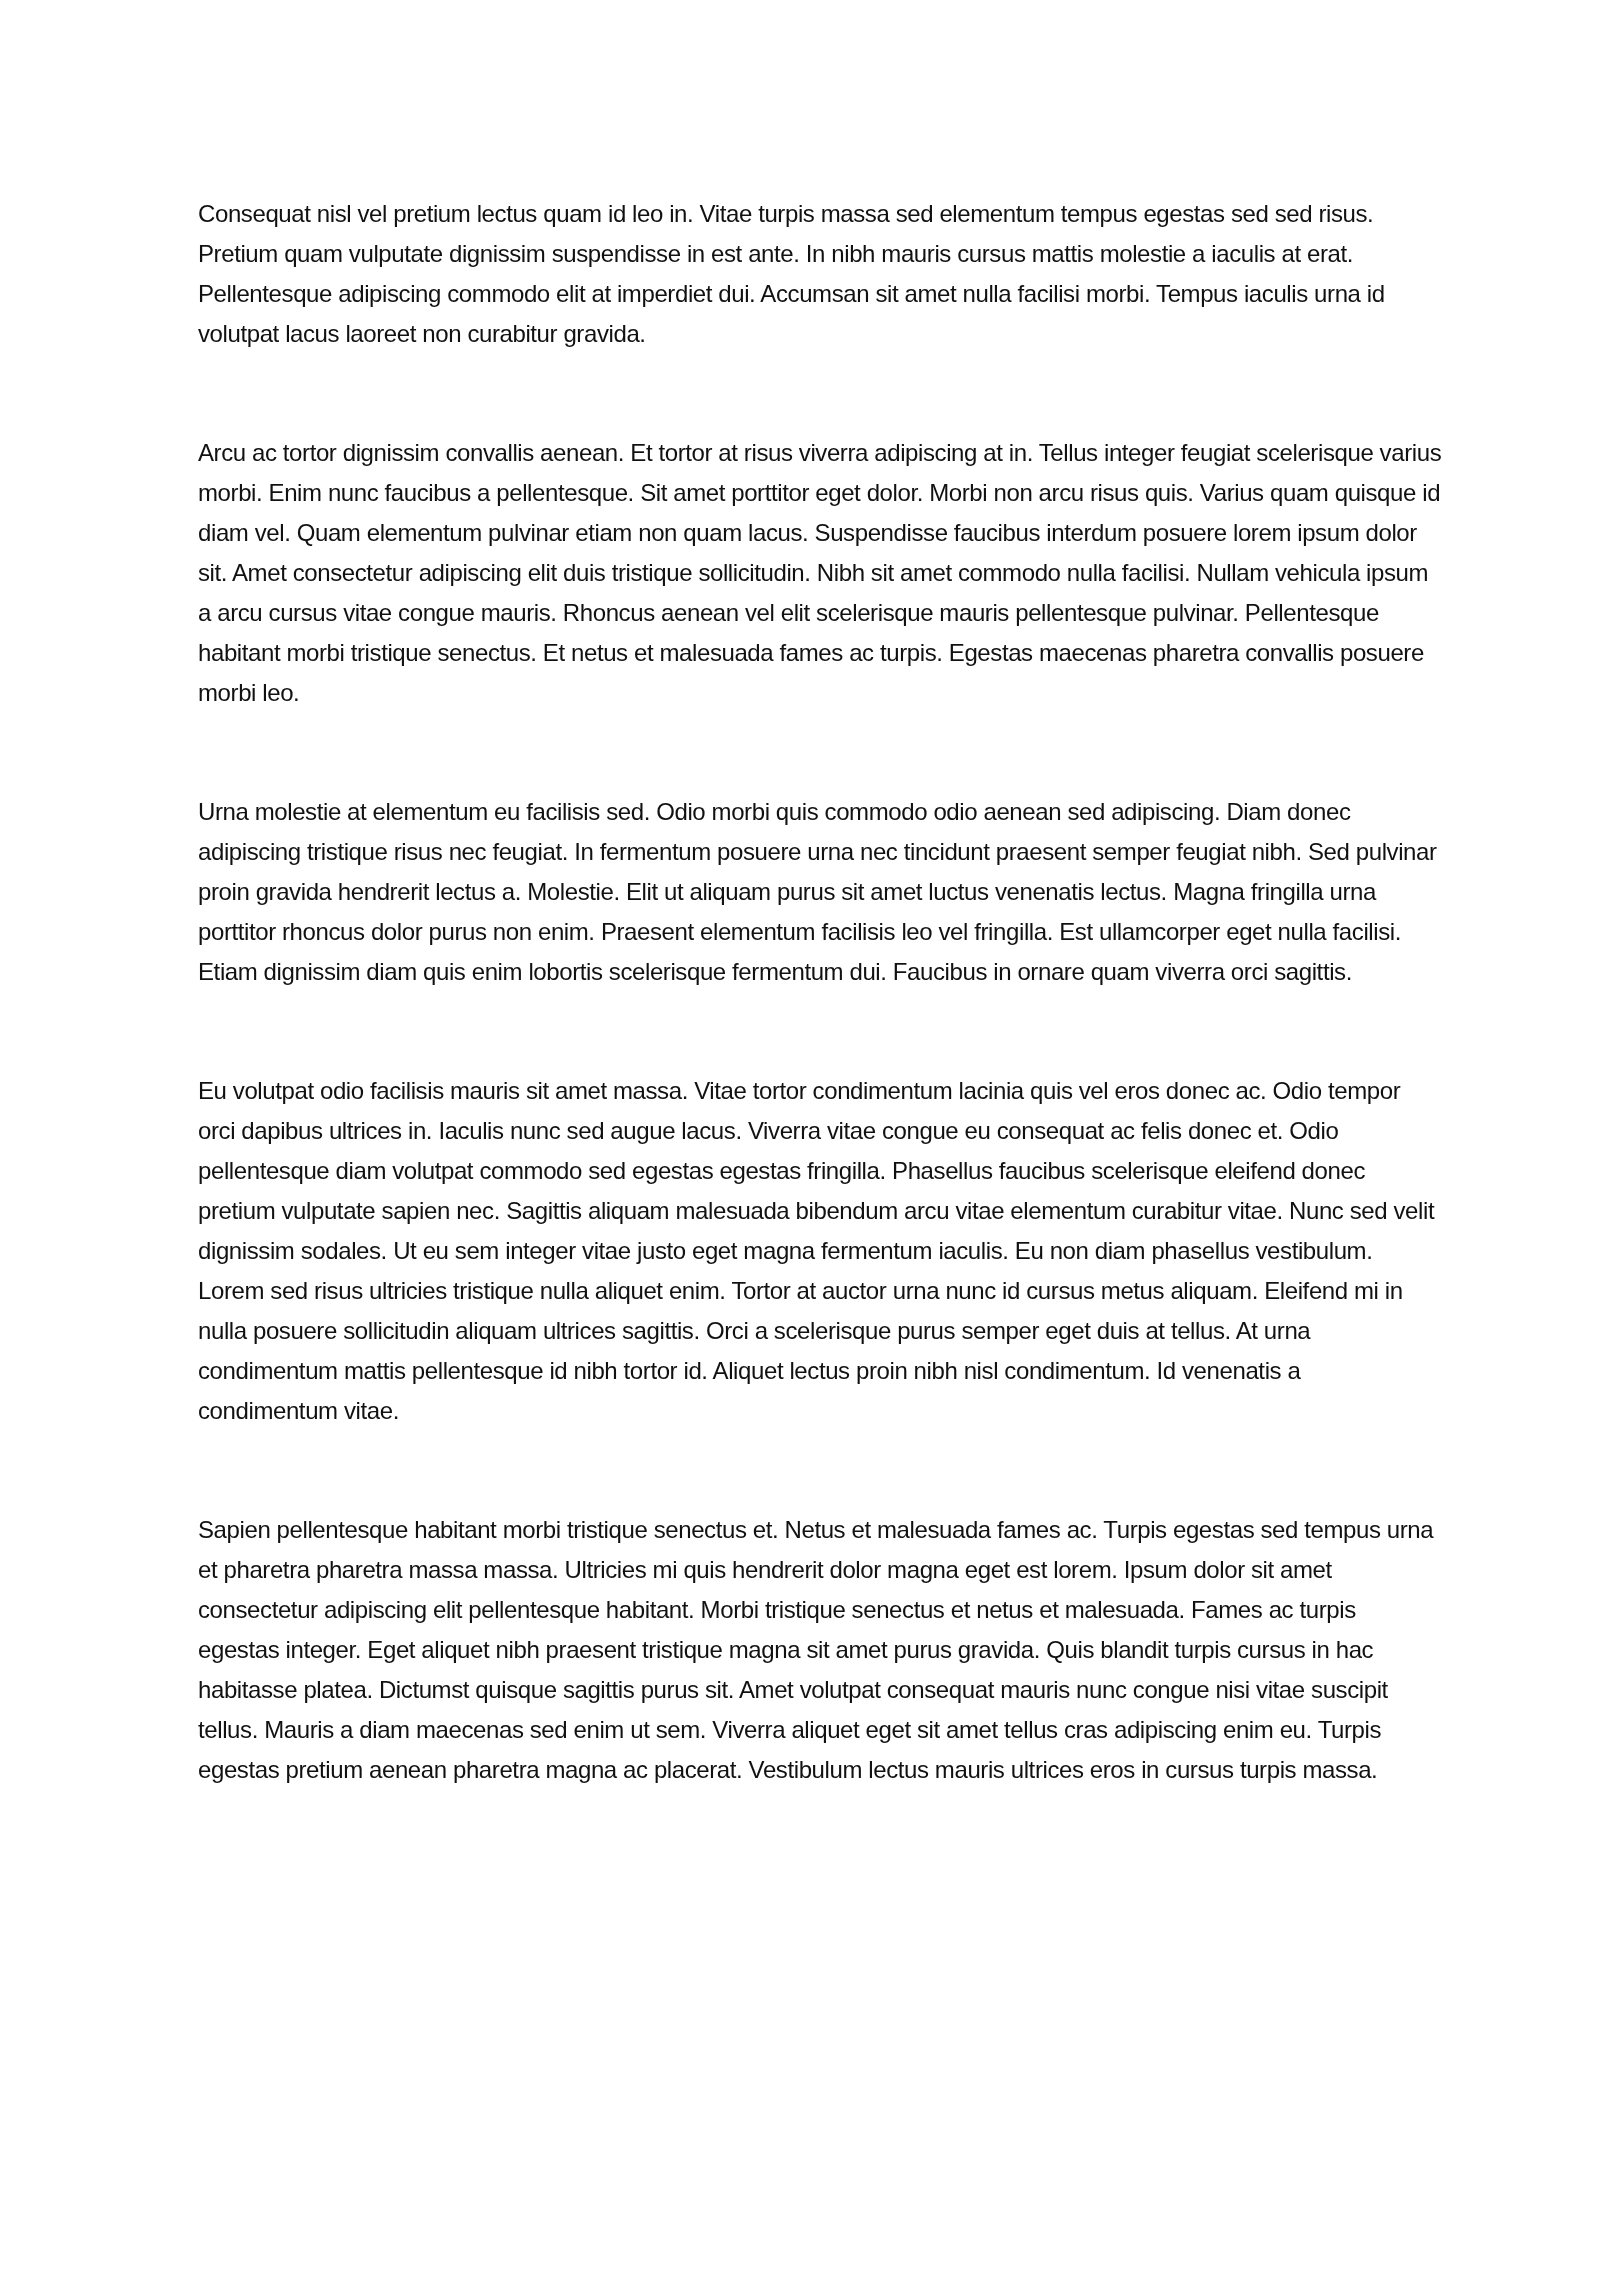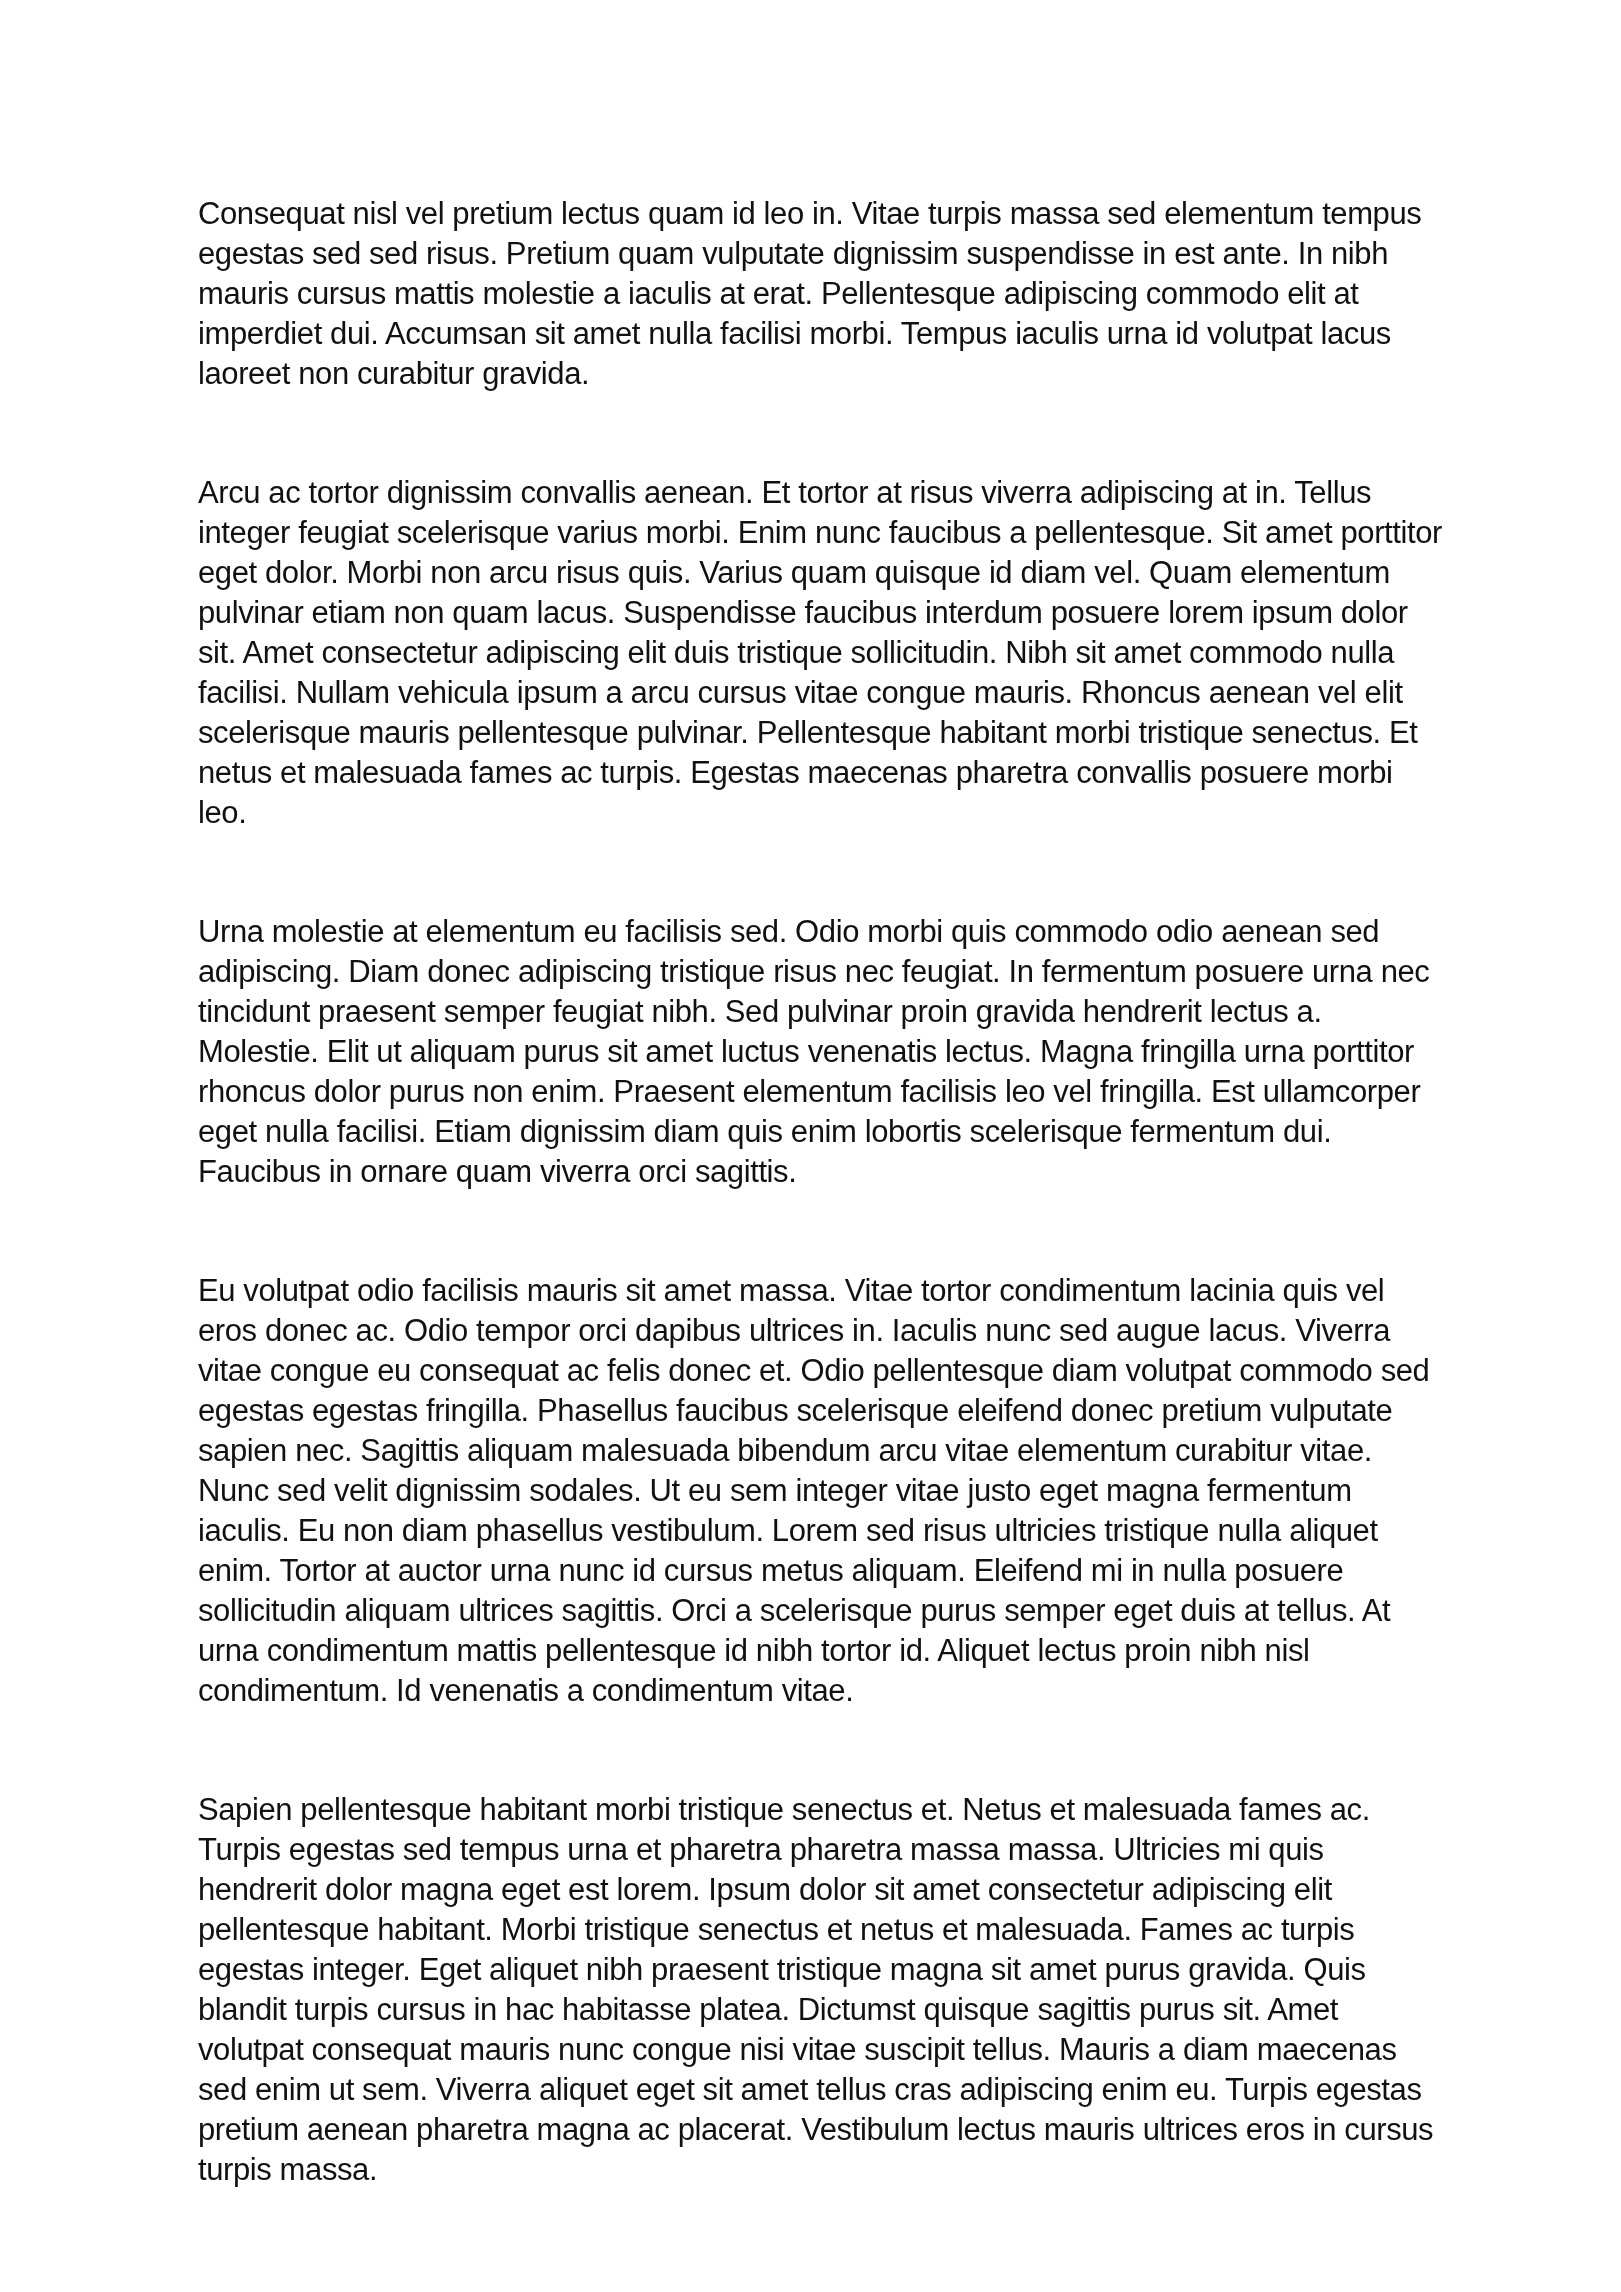--- a/index.html
+++ b/index.html
@@ -1,20 +1,20 @@
 <!DOCTYPE html>
 <html><head>
 <meta charset="utf-8">
 <style>
   html, body { margin: 0; padding: 0; background: #ffffff; }
   body { width: 1621px; height: 2293px; position: relative; overflow: hidden; }
   .page {
     position: absolute; left: 198px; top: 194px; width: 1245px;
     font-family: "Liberation Sans", sans-serif;
-    font-size: 31px; line-height: 40px; color: #111111;
+    font-size: 24px; line-height: 40px; color: #111111;
     letter-spacing: -0.4px;
   }
   .para { margin: 0 0 79px 0; }
 </style>
 </head>
 <body>
 
 <div class="page">
   <p class="para">Consequat nisl vel pretium lectus quam id leo in. Vitae turpis massa sed elementum tempus egestas sed sed risus. Pretium quam vulputate dignissim suspendisse in est ante. In nibh mauris cursus mattis molestie a iaculis at erat. Pellentesque adipiscing commodo elit at imperdiet dui. Accumsan sit amet nulla facilisi morbi. Tempus iaculis urna id volutpat lacus laoreet non curabitur gravida.</p>
   <p class="para">Arcu ac tortor dignissim convallis aenean. Et tortor at risus viverra adipiscing at in. Tellus integer feugiat scelerisque varius morbi. Enim nunc faucibus a pellentesque. Sit amet porttitor eget dolor. Morbi non arcu risus quis. Varius quam quisque id diam vel. Quam elementum pulvinar etiam non quam lacus. Suspendisse faucibus interdum posuere lorem ipsum dolor sit. Amet consectetur adipiscing elit duis tristique sollicitudin. Nibh sit amet commodo nulla facilisi. Nullam vehicula ipsum a arcu cursus vitae congue mauris. Rhoncus aenean vel elit scelerisque mauris pellentesque pulvinar. Pellentesque habitant morbi tristique senectus. Et netus et malesuada fames ac turpis. Egestas maecenas pharetra convallis posuere morbi leo.</p>

